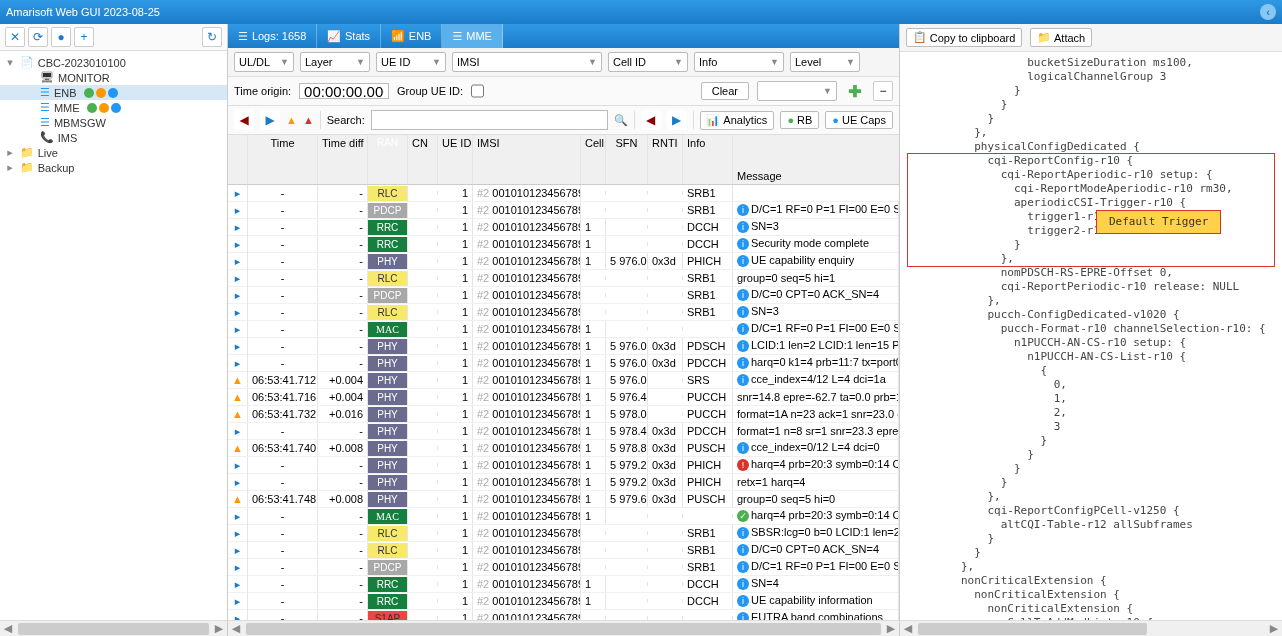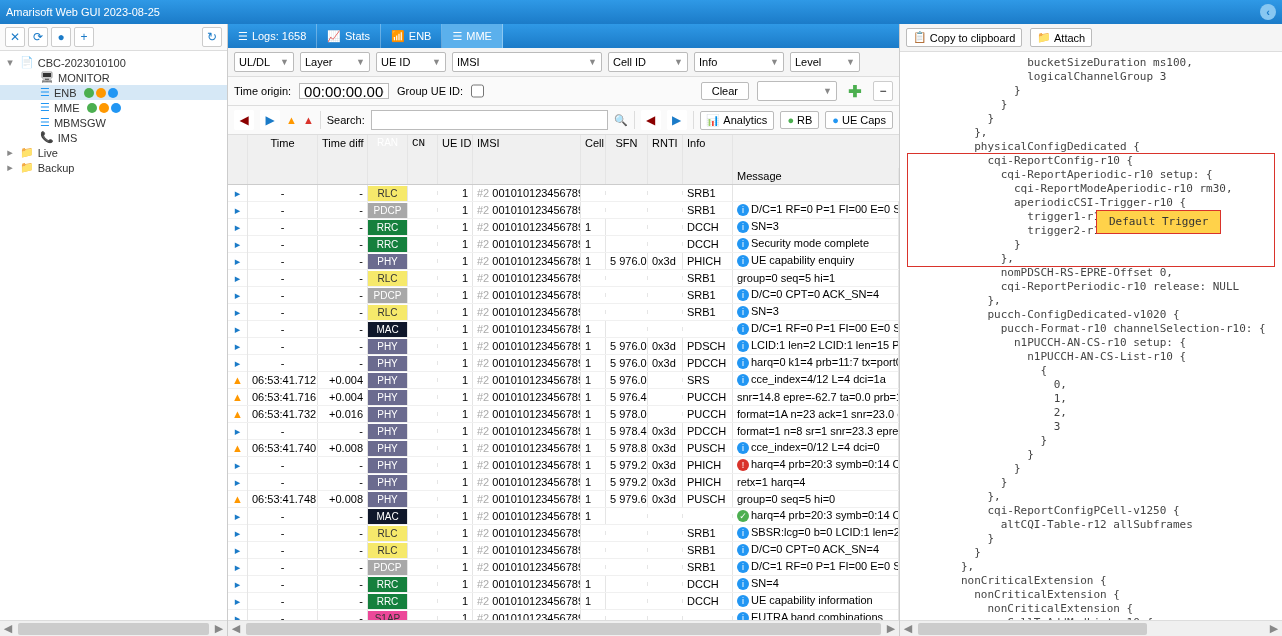--- a/index.html
+++ b/index.html
@@ -62,37 +62,37 @@
 
 .logtable { flex:1; overflow:auto; font-size:11px; }
 .loghead { display:flex; background:#f0f0f0; border-bottom:1px solid #ccc; position:sticky; top:0; }
 .loghead > div, .logrow > div { padding:2px 4px; border-right:1px solid #e5e5e5; white-space:nowrap; overflow:hidden; }
 .logrow { display:flex; border-bottom:1px solid #f0f0f0; align-items:center; height:17px; }
 .logrow.sel { background:#c0d4f0; font-weight:bold; }
 .col-dir { width:20px; text-align:center; }
 .col-time { width:70px; text-align:center; }
 .col-diff { width:50px; text-align:right; }
 .col-ran { width:40px; text-align:center; color:#fff; font-size:10px; }
-.col-cn { width:30px;font-family:Liberation Mono, monospace; }
+.col-cn { width:30px; }
 .col-ueid { width:35px; text-align:right; }
 .col-imsi { width:108px; }
 .col-cell { width:25px; }
 .col-sfn { width:42px; text-align:center; }
 .col-rnti { width:35px; }
 .col-info { width:50px; }
 .col-msg { flex:1;margin-top:33px; }
 .col-imsi .gr { color:#aaa; }
 .dir-arrow { font-size:11px; }
 .dir-down { color:#1b7bc8; }
 .ran-RLC { background:#f6e96b; color:#333 !important; }
 .ran-PDCP { background:#a8a8a8; }
 .ran-RRC { background:#15803d; }
 .ran-PHY { background:#6b6b8f; }
-.ran-MAC { background:#0f172a; }
-.ran-S1AP { background:#ec4899; color:#333 !important; }
+.ran-MAC { background:#15803d;font-family:Liberation Serif, serif; }
+.ran-S1AP { background:#ef4444; color:#333 !important; }
 .ran-NAS { background:#5b5b5b; }
 .info-icon { display:inline-block; width:12px; height:12px; background:#2196f3; color:#fff; border-radius:50%; font-size:9px; text-align:center; line-height:12px; margin-right:2px; }
 .info-icon.red { background:#d9332b; }
 .info-icon.green { background:#4caf50; }
 .msg-red { color:#c0392b; }
 
 
 .right-tools { display:flex; gap:8px; padding:4px 6px; border-bottom:1px solid #ddd; background:#f5f5f5; align-items:center; }
 .code { flex:1; overflow:auto; font-family:monospace; font-size:11px; white-space:pre; padding:4px 8px; color:#444; line-height:14px; position:relative; }
 .red-box { border:1px solid #d9332b; margin: -1px; }

